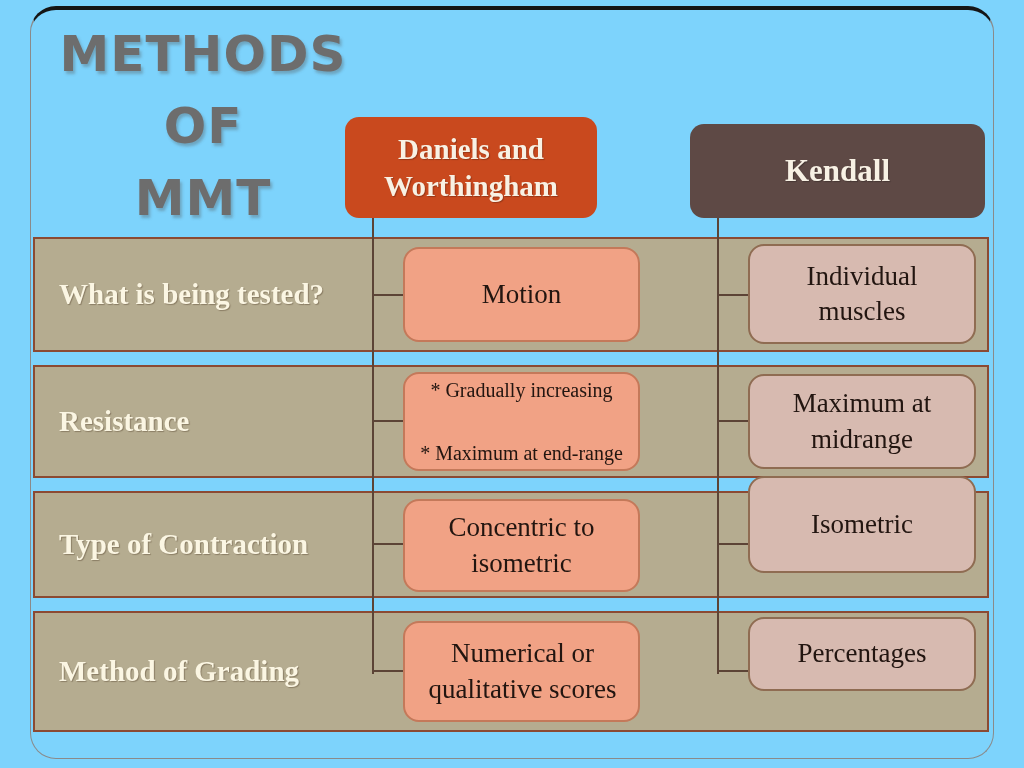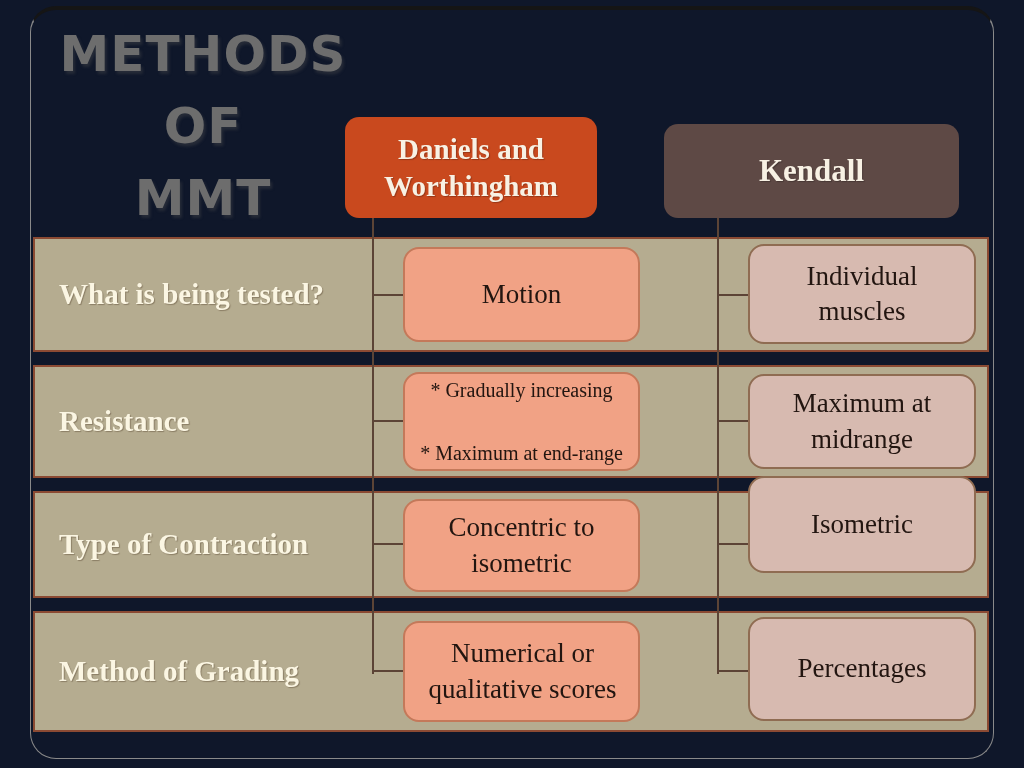--- a/index.html
+++ b/index.html
@@ -1,32 +1,32 @@
 <!DOCTYPE html>
 <html><head>
 <meta charset="utf-8">
 <style>
   html,body{margin:0;padding:0;background:#ffffff;}
-  .stage{position:relative;width:1024px;height:768px;background:#0f172a;overflow:hidden;
+  .stage{position:relative;width:1024px;height:768px;background:#7dd3fc;overflow:hidden;
          font-family:"Liberation Serif", serif;}
   
   .frame{position:absolute;left:30px;top:6px;width:962px;height:748px;
          border:1px solid #8a8a8a;border-top:4px solid #151515;border-radius:26px;}
   
   .title{position:absolute;left:48px;top:18px;width:310px;text-align:center;
          font-family:"DejaVu Sans", sans-serif;font-weight:800;font-size:50px;
          line-height:72px;color:#6d6d6d;letter-spacing:1px;
          text-shadow:2px 3px 3px rgba(80,80,80,0.35);}
   
   .hdr{position:absolute;display:flex;align-items:center;justify-content:center;
        text-align:center;color:#f7 efe3;color:#f8f1e4;font-weight:700;border-radius:14px;
        text-shadow:1px 1px 1px rgba(0,0,0,0.25);z-index:3;}
   .hdr.daniels{left:345px;top:117px;width:252px;height:101px;background:#C9491E;
        font-size:29px;line-height:1.25;padding:0 14px;box-sizing:border-box;}
-  .hdr.kendall{left:664px;top:124px;width:295px;height:94px;background:#5E4945;
+  .hdr.kendall{left:690px;top:124px;width:295px;height:94px;background:#5E4945;
        font-size:31px;}
   
   .band{position:absolute;left:33px;width:956px;background:#B5AC90;
         border:2px solid #8B4A33;box-sizing:border-box;z-index:1;
         display:flex;align-items:center;}
   .band .rowlabel{color:#FBF6E3;font-weight:700;font-size:29px;padding-left:24px;
         text-shadow:1px 1px 1px rgba(60,40,20,0.35);}
   .band.r1{top:237px;height:115px;}
   .band.r2{top:365px;height:113px;}
   .band.r3{top:491px;height:107px;}
@@ -50,21 +50,21 @@
   .vbox.dwcol{left:403px;width:237px;background:#F1A285;border:2px solid #C4795A;}
   .vbox.kdcol{left:748px;width:228px;background:#D7BAB0;border:2px solid #8F6C52;}
   .vbox.dw1{top:247px;height:95px;}
   .vbox.dw2{top:372px;height:99px;font-size:20px;line-height:1.35;}
   .vbox.dw2 .bullet{display:block;margin:18px 0;}
   .vbox.dw3{top:499px;height:93px;}
   .vbox.dw4{top:621px;height:101px;padding-left:12px;}
   .vbox.kd1{top:244px;height:100px;}
   .vbox.kd2{top:374px;height:95px;}
   .vbox.kd3{top:476px;height:97px;}
-  .vbox.kd4{top:617px;height:104px;}
+  .vbox.kd4{top:617px;height:74px;}
 </style>
 </head>
 <body>
 
 <div class="stage">
   <div class="frame"></div>
 
   <div class="title">
     <div>METHODS</div>
     <div>OF</div>

